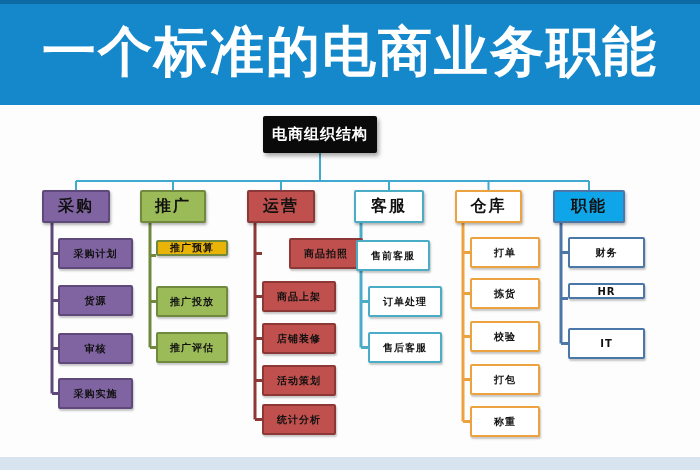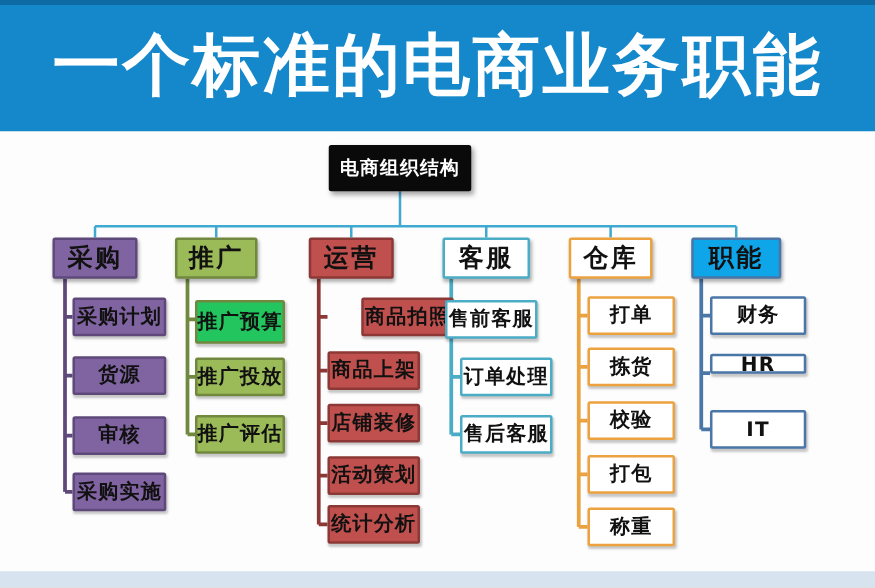--- a/index.html
+++ b/index.html
@@ -6,22 +6,22 @@
   body{font-family:"DejaVu Sans",sans-serif;background:#888;}
   .slide{position:relative;width:700px;height:470px;background:#fdfdfd;overflow:hidden;margin:0;}
   .banner{position:absolute;left:0;top:0;width:700px;height:105px;border-top:4px solid #0d6aa3;box-sizing:border-box;}
   .banner h1{margin:0;padding-top:20px;text-align:center;color:#ffffff;font-size:54px;line-height:1.05;
              font-weight:900;letter-spacing:2px;white-space:nowrap;}
   .bottom-strip{position:absolute;left:0;top:457px;width:700px;height:13px;}
   #connectors{position:absolute;left:0;top:0;}
   .node{position:absolute;display:flex;align-items:center;justify-content:center;box-sizing:border-box;
         color:#111;font-weight:bold;text-align:center;white-space:nowrap;border-radius:2px;}
   .node.root{color:#fff;font-size:15px;box-shadow:2px 3px 4px rgba(0,0,0,.35);letter-spacing:1px;}
-  .node.branch{font-size:20px;letter-spacing:2px;box-shadow:1px 2px 3px rgba(0,0,0,.3);}
-  .node.child{font-size:16px;letter-spacing:1px;box-shadow:1px 2px 2px rgba(0,0,0,.22);}
+  .node.branch{font-size:16px;letter-spacing:2px;box-shadow:1px 2px 3px rgba(0,0,0,.3);}
+  .node.child{font-size:10px;letter-spacing:1px;box-shadow:1px 2px 2px rgba(0,0,0,.22);}
 </style>
 </head>
 <body>
 
 <div class="slide" style="background: rgb(253, 253, 253);">
   <header class="banner" style="background: rgb(20, 136, 203); border-top-color: rgb(13, 106, 163);">
     <h1 style="color: rgb(255, 255, 255);">一个标准的电商业务职能</h1>
   </header>
 
   <svg id="connectors" width="700" height="470" viewBox="0 0 700 470">
@@ -79,21 +79,21 @@
       </div>
       <div class="node child" style="left: 58px; top: 333px; width: 75px; height: 31px; background: rgb(128, 100, 162); border: 2px solid rgb(95, 73, 122);">
         <span>审核</span>
       </div>
       <div class="node child" style="left: 58px; top: 378px; width: 75px; height: 31px; background: rgb(128, 100, 162); border: 2px solid rgb(95, 73, 122);">
         <span>采购实施</span>
       </div>
       <div class="node branch" style="left: 140px; top: 190px; width: 66px; height: 33px; background: rgb(155, 187, 89); border: 2px solid rgb(113, 137, 63);">
         <span>推广</span>
       </div>
-      <div class="node child" style="left: 156px; top: 240px; width: 72px; height: 35px; background: #22c55e; border: 2px solid rgb(113, 137, 63);">
+      <div class="node child" style="left: 156px; top: 240px; width: 72px; height: 16px; background: #eab308; border: 2px solid rgb(113, 137, 63);">
         <span>推广预算</span>
       </div>
       <div class="node child" style="left: 156px; top: 286px; width: 72px; height: 31px; background: rgb(155, 187, 89); border: 2px solid rgb(113, 137, 63);">
         <span>推广投放</span>
       </div>
       <div class="node child" style="left: 156px; top: 332px; width: 72px; height: 31px; background: rgb(155, 187, 89); border: 2px solid rgb(113, 137, 63);">
         <span>推广评估</span>
       </div>
       <div class="node branch" style="left: 247px; top: 190px; width: 68px; height: 33px; background: rgb(192, 80, 77); border: 2px solid rgb(140, 56, 54);">
         <span>运营</span>

